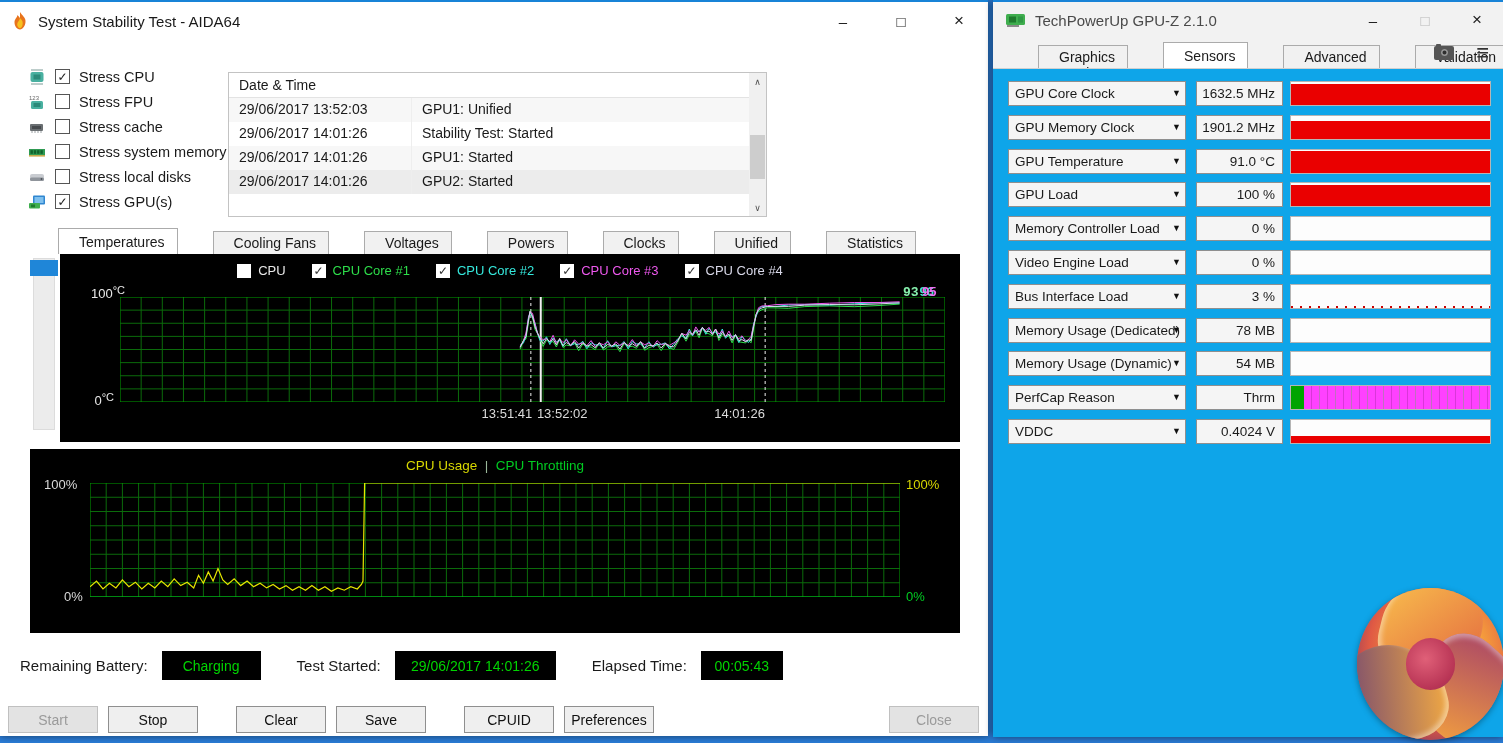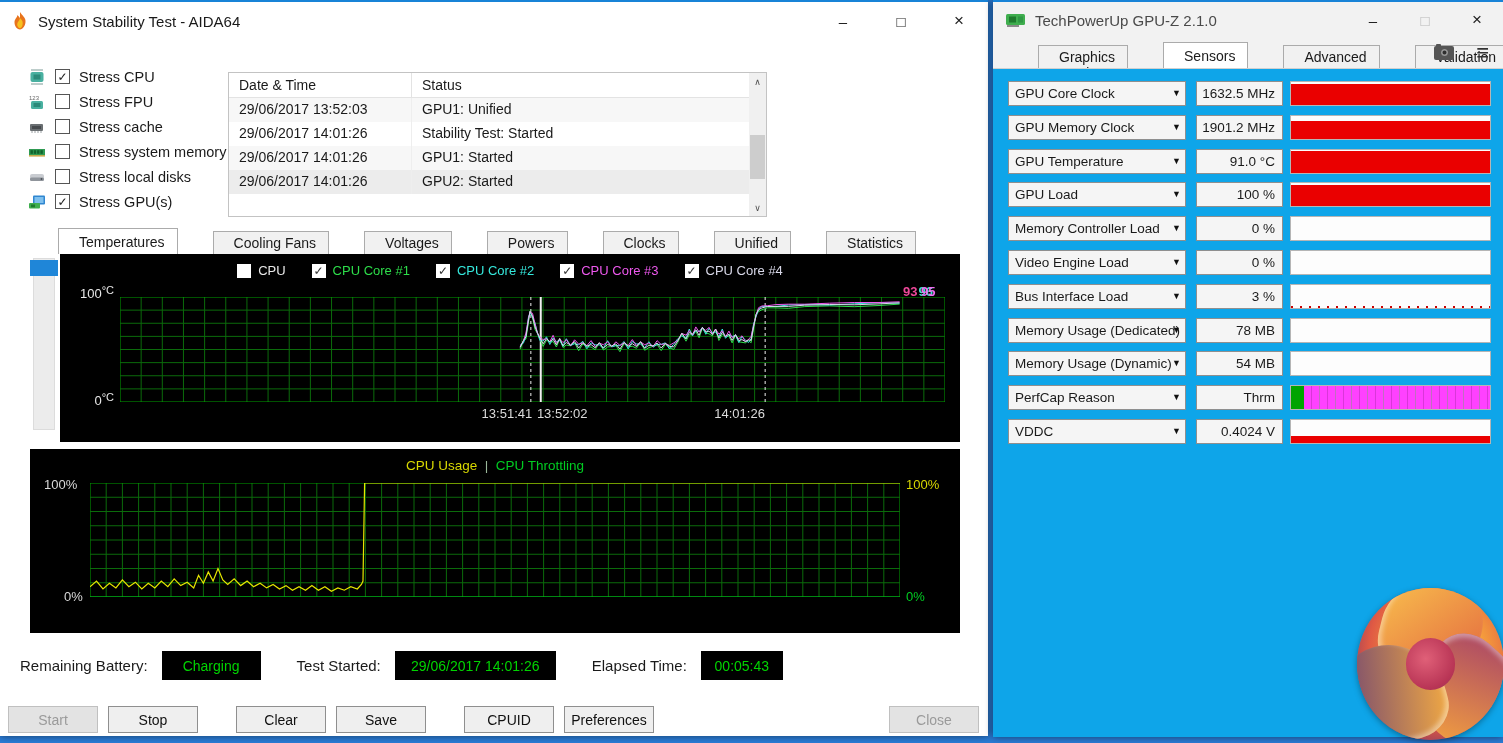--- a/index.html
+++ b/index.html
@@ -210,21 +210,20 @@
             </svg>
           </span>
           <div class="cb">✓</div>
           <span class="stress-label">Stress GPU(s)</span>
         </div>
       </div>
 
     <div id="log-table">
       <div class="lt-head">
         <div class="lt-col1">Date &amp; Time</div>
-        <div class="lt-col2">Status</div>
       </div>
       <div class="lt-body" id="lt-body">
           <div class="lt-row" style="background: rgb(247, 247, 247);">
             <div class="lt-col1">29/06/2017 13:52:03</div>
             <div class="lt-col2" style="border-left: 1px solid rgb(238, 238, 238);">GPU1: Unified</div>
           </div>
           <div class="lt-row" style="background: rgb(255, 255, 255);">
             <div class="lt-col1">29/06/2017 14:01:26</div>
             <div class="lt-col2" style="border-left: 1px solid rgb(238, 238, 238);">Stability Test: Started</div>
           </div>
@@ -275,21 +274,21 @@
           </div>
           <div class="leg-item">
             <div class="leg-cb">✓</div>
             <span class="leg-label" style="color: rgb(238, 88, 238);">CPU Core #3</span>
           </div>
           <div class="leg-item">
             <div class="leg-cb">✓</div>
             <span class="leg-label" style="color: rgb(216, 216, 232);">CPU Core #4</span>
           </div>
         </div>
-      <div class="ylab" style="left:6px;top:30px">
+      <div class="ylab" style="left:17px;top:30px">
         <span>100</span><span class="yunit">°C</span>
       </div>
       <div class="ylab" style="left:6px;top:137px">
         <span>0</span><span class="yunit">°C</span>
       </div>
       <svg id="temp-plot" viewBox="0 0 825 105">
           <line x1="0" y1="0" x2="0" y2="105" stroke="#00a400" stroke-width="1"></line>
           <line x1="21.153846153846153" y1="0" x2="21.153846153846153" y2="105" stroke="#0b6b0b" stroke-width="1"></line>
           <line x1="42.30769230769231" y1="0" x2="42.30769230769231" y2="105" stroke="#0b6b0b" stroke-width="1"></line>
           <line x1="63.46153846153846" y1="0" x2="63.46153846153846" y2="105" stroke="#0b6b0b" stroke-width="1"></line>
@@ -344,21 +343,21 @@
           <polyline points="400.1,52.0 403.4,44.1 405.9,42.1 408.4,26.2 410.0,14.7 412.5,20.7 415.0,32.4 417.4,36.5 419.9,42.2 423.2,49.4 426.5,43.2 429.8,45.4 433.1,44.5 436.4,50.0 439.7,41.9 443.0,50.5 446.3,48.0 450.5,48.8 454.6,45.8 458.7,53.7 462.8,47.0 466.9,49.8 471.1,50.0 475.2,52.7 479.3,46.1 483.4,53.0 487.6,49.9 491.7,49.6 495.8,48.3 499.9,54.7 504.1,46.6 508.2,50.0 512.3,49.2 516.5,51.3 520.6,45.1 524.7,53.3 528.8,50.6 533.0,49.4 537.1,47.6 541.2,53.6 545.3,47.3 549.5,50.3 553.6,52.5 557.7,45.6 561.8,36.8 566.0,44.2 569.3,37.7 572.5,37.8 575.8,34.4 579.1,40.8 582.4,31.2 585.8,36.0 589.0,36.8 592.4,38.9 595.6,32.8 598.9,43.5 602.3,37.3 605.5,39.8 608.9,39.0 612.1,45.9 615.5,38.3 618.8,44.8 622.0,45.3 625.4,45.9 628.6,43.5 631.1,45.8 633.6,31.7 636.1,17.8 638.6,14.5 641.9,12.7 647.6,10.8 655.9,10.9 668.3,11.3 684.8,9.6 709.5,8.9 734.3,9.7 759.0,8.5 779.6,7.1" fill="none" stroke="#2ddd4a" stroke-width="1"></polyline>
           <polyline points="400.1,48.1 403.4,46.2 405.9,39.1 408.4,20.5 410.0,15.8 412.5,20.1 415.0,26.1 417.4,35.6 419.9,43.6 423.2,43.9 426.5,39.8 429.8,47.5 433.1,40.9 436.4,44.6 439.7,43.4 443.0,49.3 446.3,41.7 450.5,48.5 454.6,46.7 458.7,47.8 462.8,44.3 466.9,51.8 471.1,45.8 475.2,47.8 479.3,47.9 483.4,51.2 487.6,43.7 491.7,49.9 495.8,48.7 499.9,48.6 504.1,44.5 508.2,51.9 512.3,44.5 516.5,46.9 520.6,47.1 524.7,50.9 528.8,44.7 533.0,50.2 537.1,47.5 541.2,47.3 545.3,45.8 549.5,52.0 553.6,47.3 557.7,41.8 561.8,38.9 566.0,41.2 569.3,32.0 572.5,38.9 575.8,33.7 579.1,34.5 582.4,30.4 585.8,37.3 589.0,31.3 592.4,35.7 595.6,34.9 598.9,39.8 602.3,32.0 605.5,41.3 608.9,37.7 612.1,39.6 615.5,38.0 618.8,45.6 622.0,39.4 625.4,43.2 628.6,45.5 631.1,41.6 633.6,26.8 636.1,19.6 638.6,12.5 641.9,9.4 647.6,9.5 655.9,9.5 668.3,8.0 684.8,7.5 709.5,8.0 734.3,6.8 759.0,5.7 779.6,6.2" fill="none" stroke="#35e8dc" stroke-width="1"></polyline>
           <polyline points="400.1,49.8 403.4,43.8 405.9,36.1 408.4,22.1 410.0,15.0 412.5,16.3 415.0,26.7 417.4,36.3 419.9,39.8 423.2,42.8 426.5,41.5 429.8,44.7 433.1,38.3 436.4,46.4 439.7,42.1 443.0,45.6 446.3,42.6 450.5,48.9 454.6,42.8 458.7,47.2 462.8,45.8 466.9,48.7 471.1,43.6 475.2,49.6 479.3,46.2 483.4,47.7 487.6,44.8 491.7,49.8 495.8,44.8 499.9,48.4 504.1,45.8 508.2,48.5 512.3,42.6 516.5,48.7 520.6,45.0 524.7,47.7 528.8,46.1 533.0,49.7 537.1,43.7 541.2,47.5 545.3,46.8 549.5,48.4 553.6,45.9 557.7,43.5 561.8,36.4 566.0,38.2 569.3,33.6 572.5,38.1 575.8,29.9 579.1,35.1 582.4,31.0 585.8,33.5 589.0,30.3 592.4,37.3 595.6,32.0 598.9,37.2 602.3,33.8 605.5,40.0 608.9,34.1 612.1,40.5 615.5,38.3 618.8,41.8 622.0,38.8 625.4,44.7 628.6,42.4 631.1,39.4 633.6,28.6 636.1,17.8 638.6,10.7 641.9,9.0 647.6,8.7 655.9,7.6 668.3,7.2 684.8,7.2 709.5,6.2 734.3,5.5 759.0,5.5 779.6,4.8" fill="none" stroke="#ee58ee" stroke-width="1"></polyline>
           <polyline points="400.1,50.4 403.4,43.6 405.9,39.9 408.4,24.0 410.0,14.1 412.5,19.1 415.0,29.9 417.4,35.6 419.9,41.2 423.2,46.8 426.5,41.7 429.8,44.7 433.1,42.2 436.4,47.9 439.7,41.4 443.0,48.7 446.3,45.5 450.5,48.0 454.6,44.6 458.7,51.0 462.8,45.7 466.9,49.1 471.1,47.6 475.2,50.8 479.3,45.6 483.4,51.0 487.6,47.5 491.7,48.9 495.8,46.9 499.9,52.1 504.1,45.4 508.2,49.2 512.3,46.7 516.5,49.5 520.6,44.6 524.7,51.3 528.8,48.3 533.0,48.8 537.1,46.1 541.2,51.0 545.3,46.3 549.5,49.4 553.6,49.9 557.7,44.0 561.8,36.2 566.0,42.0 569.3,35.5 572.5,37.2 575.8,32.7 579.1,38.3 582.4,30.3 585.8,34.9 589.0,34.2 592.4,37.5 595.6,32.1 598.9,41.2 602.3,35.3 605.5,39.3 608.9,37.2 612.1,43.4 615.5,37.5 618.8,43.6 622.0,42.6 625.4,44.6 628.6,42.8 631.1,43.4 633.6,29.8 636.1,17.2 638.6,12.8 641.9,10.9 647.6,9.5 655.9,9.4 668.3,9.4 684.8,8.2 709.5,7.5 734.3,7.8 759.0,6.9 779.6,5.8" fill="none" stroke="#d8d8e8" stroke-width="1"></polyline>
         </svg>
       <div id="temp-xlabels">
           <div class="xlab" style="left: 386.925px;">13:51:41</div>
           <div class="xlab" style="left: 442.2px;">13:52:02</div>
           <div class="xlab" style="left: 619.575px;">14:01:26</div>
         </div>
-      <div id="temp-endlabels"><span style="color: #ec4899;">93</span><span style="color: rgb(63, 228, 200);">96</span><span style="color: rgb(240, 108, 240); margin-left: -13px;">95</span></div>
+      <div id="temp-endlabels"><span style="color: #86efac; font-family: Liberation Mono, monospace;">93</span><span style="color: rgb(63, 228, 200);">96</span><span style="color: rgb(240, 108, 240); margin-left: -13px;">95</span></div>
     </div>
 
     <div id="usage-panel">
       <div id="usage-title"><span style="color: rgb(216, 216, 0);">CPU Usage</span><span style="color: rgb(154, 184, 154); white-space: pre;">  |  </span><span style="color: rgb(0, 204, 34);">CPU Throttling</span></div>
       <div class="ulab" style="left: 14px; top: 28px; color: rgb(216, 216, 216);" id="ul-tl">100%</div>
       <div class="ulab" style="left: 34px; top: 140px; color: rgb(216, 216, 216);" id="ul-bl">0%</div>
       <div class="ulab" style="left: 876px; top: 28px; color: rgb(216, 216, 0);" id="ul-tr">100%</div>
       <div class="ulab" style="left: 876px; top: 140px; color: rgb(0, 204, 34);" id="ul-br">0%</div>
       <svg id="usage-plot" viewBox="0 0 810 114">
           <line x1="0" y1="0" x2="0" y2="114" stroke="#00a400" stroke-width="1"></line>

